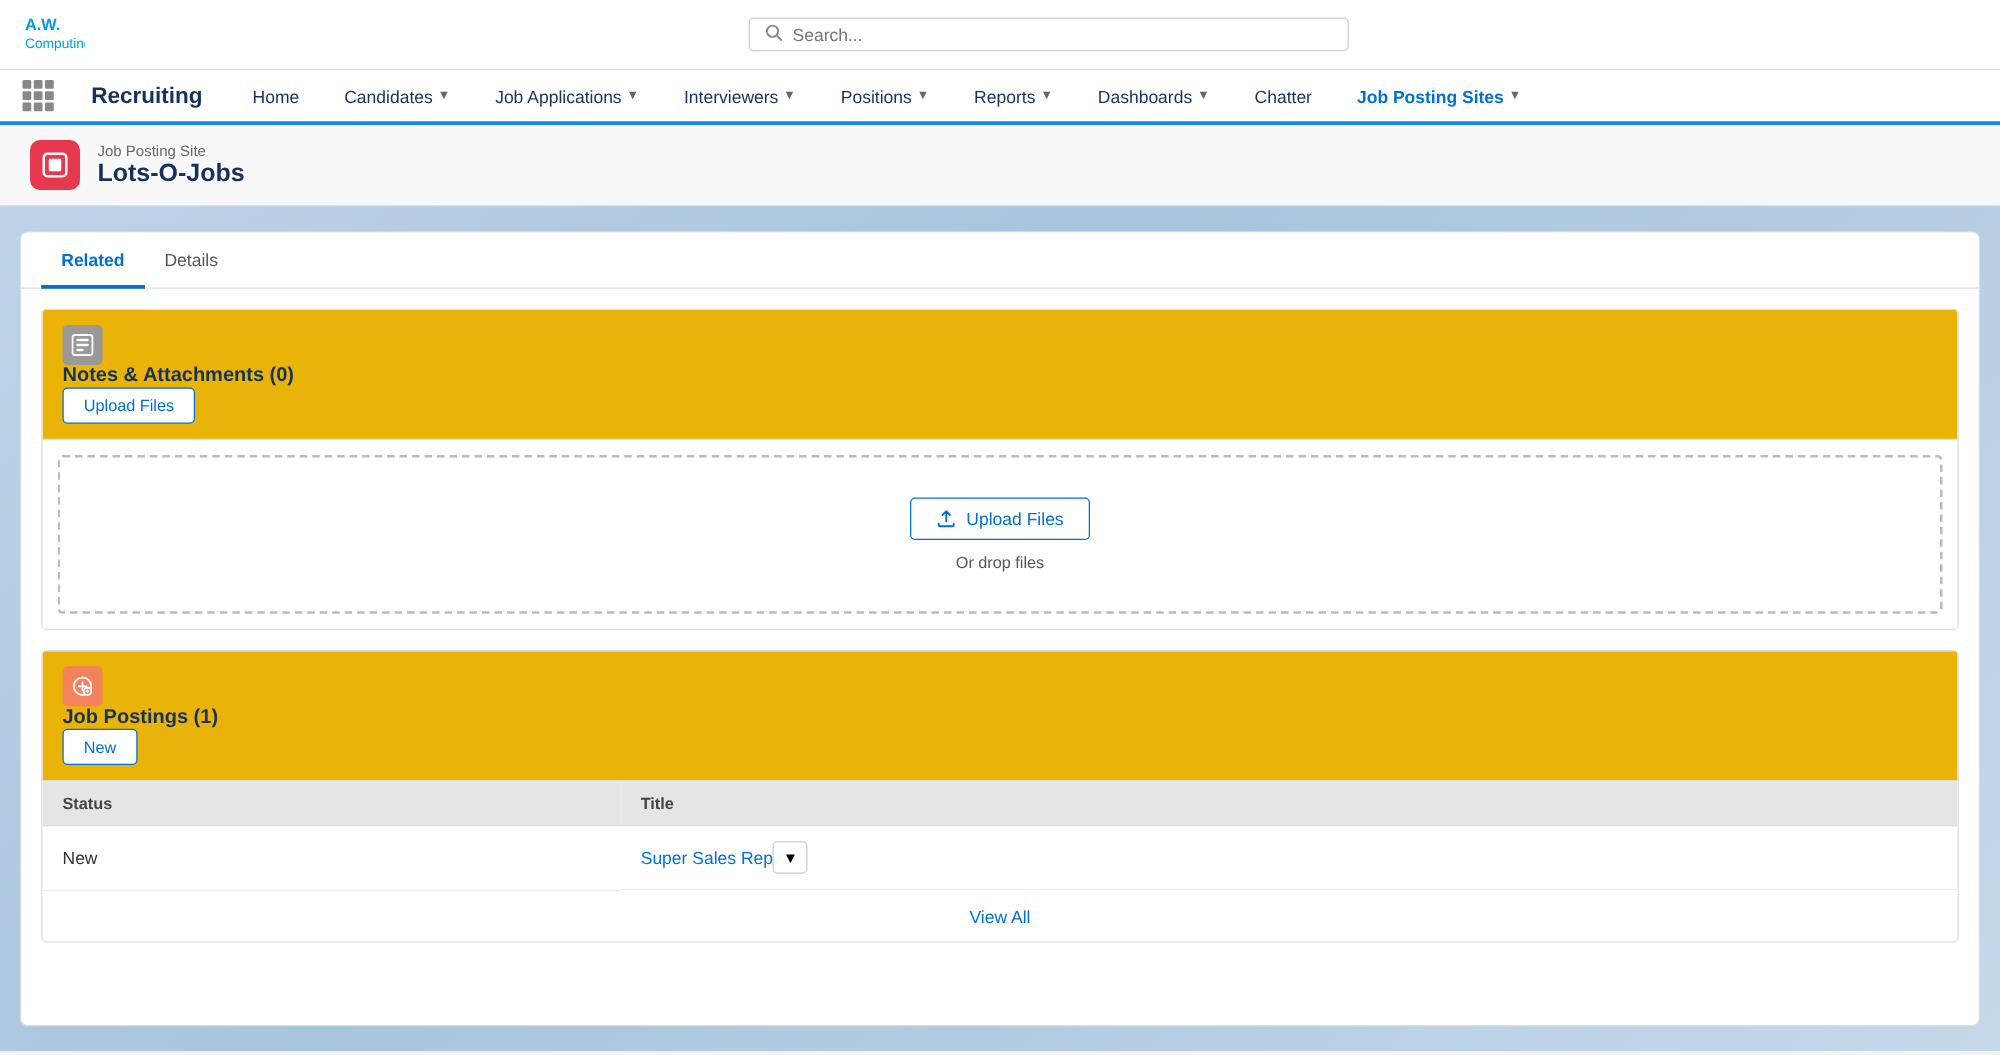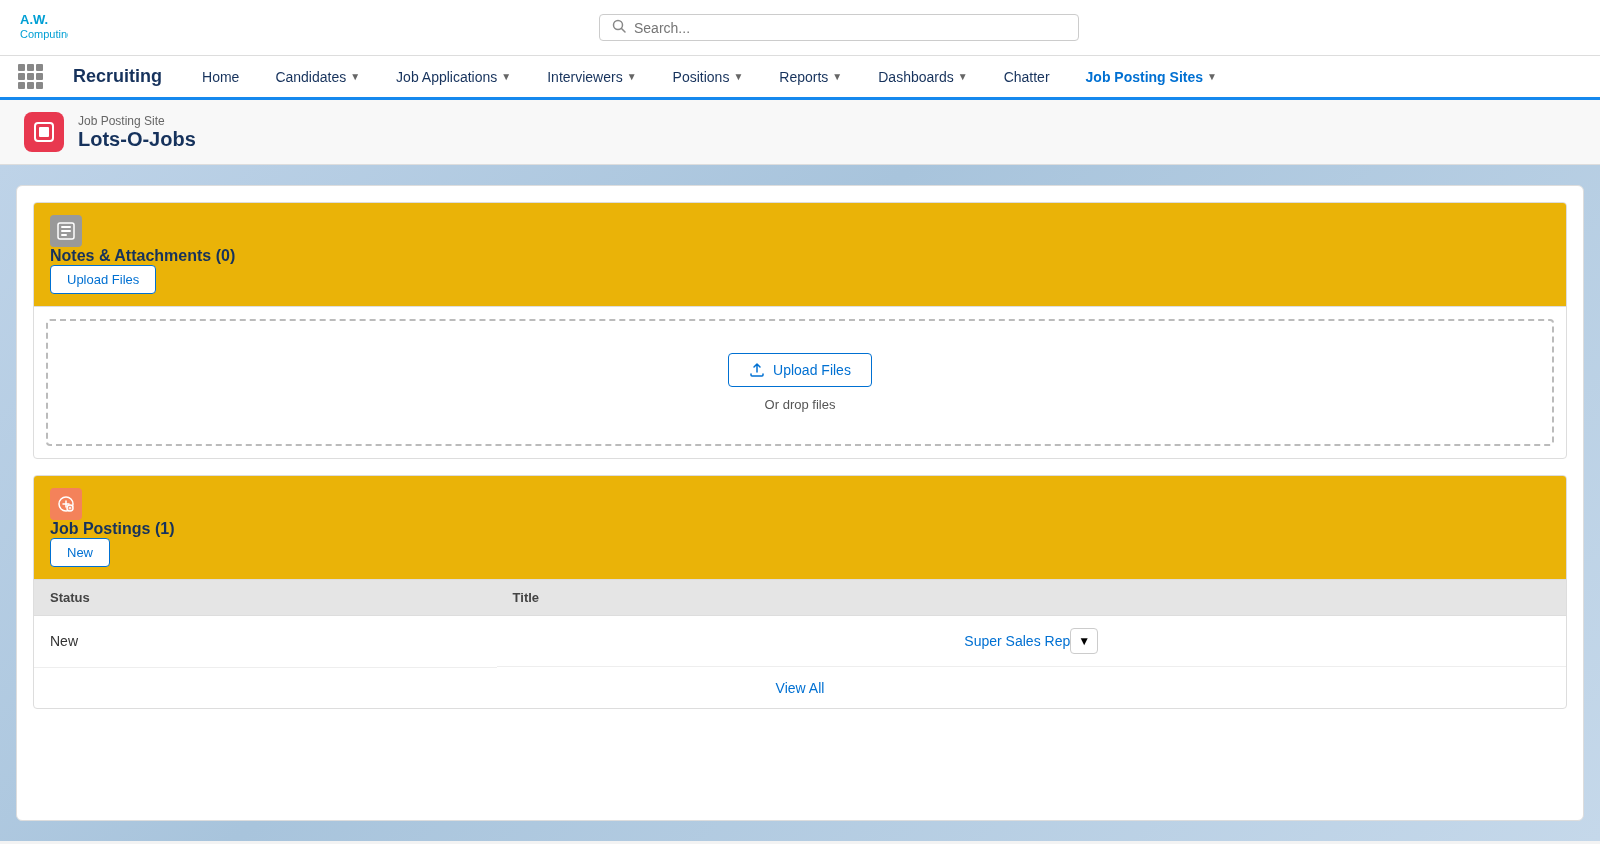--- a/index.html
+++ b/index.html
@@ -356,20 +356,24 @@
   </div>
   <div>
     <div class="record-label">Job Posting Site</div>
     <div class="record-name">Lots-O-Jobs</div>
   </div>
 </div>
 
 <div class="main-content">
   <div class="content-panel">
 
+    <div class="tabs">
+      <div class="tab active">Related</div>
+      <div class="tab">Details</div>
+    </div>
 
     <div class="section">
       <div class="section-header">
         <div class="section-icon">
           <svg width="18" height="18" viewBox="0 0 18 18" fill="none" xmlns="http://www.w3.org/2000/svg">
             <rect x="1" y="1" width="16" height="16" rx="2" stroke="white" stroke-width="1.5"></rect>
             <rect x="4" y="4" width="10" height="2" rx="1" fill="white"></rect>
             <rect x="4" y="8" width="10" height="2" rx="1" fill="white"></rect>
             <rect x="4" y="12" width="6" height="2" rx="1" fill="white"></rect>
           </svg>
@@ -405,21 +409,21 @@
       <table class="data-table">
         <thead>
           <tr>
             <th>Status</th>
             <th>Title</th>
           </tr>
         </thead>
         <tbody id="job-postings-tbody">
         <tr>
               <td>New</td>
-              <td style="display: flex; align-items: center; justify-content: center;">
+              <td style="display: flex; align-items: center; justify-content: flex-start;">
                 <a href="#" class="link-text">Super Sales Rep</a>
                 <button class="row-action-btn">▼</button>
               </td>
             </tr>
           </tbody>
       </table>
       <div class="view-all-row">
         <a class="link-text" href="#">View All</a>
       </div>
     </div>

